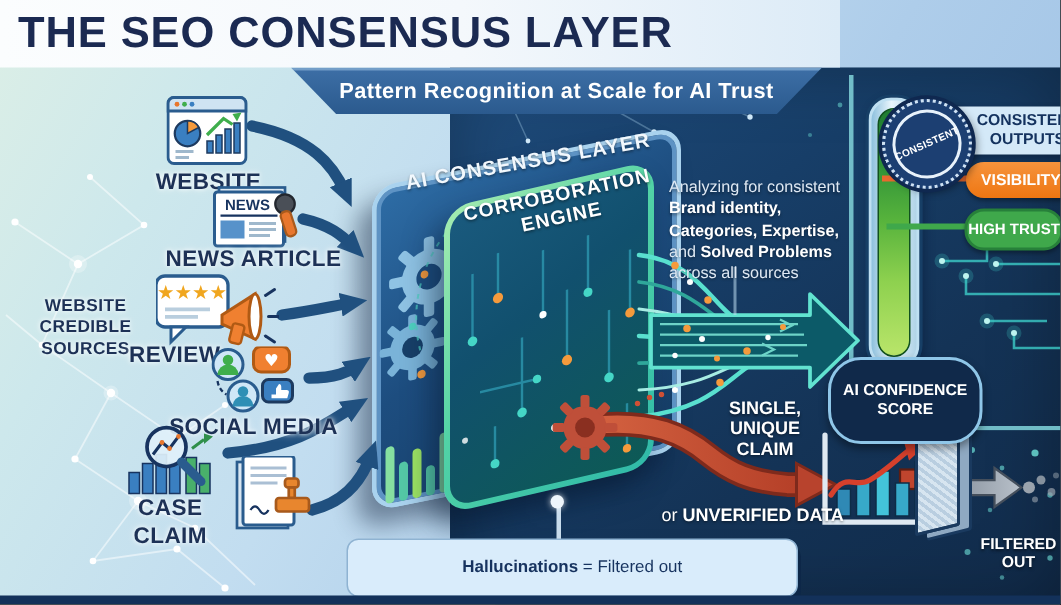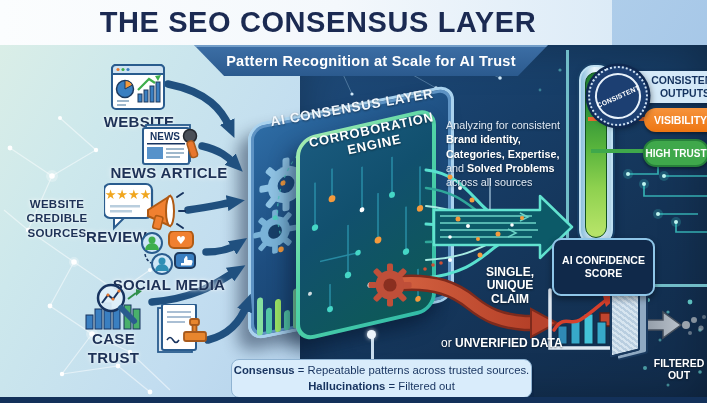--- a/index.html
+++ b/index.html
@@ -1,23 +1,23 @@
 <!DOCTYPE html>
 <html><head>
 <meta charset="utf-8">
 <style>
   html,body{margin:0;padding:0;background:#222;}
   #stage{position:relative;width:707px;height:403px;overflow:hidden;
          font-family:"Liberation Sans",sans-serif;
          background:linear-gradient(120deg,#dcefe6 0%,#cde8ec 18%,#c2ddf0 40%,#aecdea 65%,#9bbfe4 100%);}
   .abs{position:absolute;}
   
-  .hdr{left:0;top:0;width:612px;height:45px;z-index:6;
+  .hdr{left:0;top:0;width:560px;height:45px;z-index:6;
        background:linear-gradient(90deg,#fbfdfe 0%,#f4f8fc 55%,#dcebf7 100%);
-       display:flex;align-items:center;justify-content:center;}
+       display:flex;align-items:center;}
   .hdr-title{font-size:29px;font-weight:bold;color:#1b2a52;letter-spacing:.6px;transform:translateX(12px);}
   .banner{left:194px;top:45px;width:354px;height:31px;z-index:6;
           clip-path:polygon(0 0,100% 0,91.5% 100%,8.5% 100%);
           background:linear-gradient(180deg,#3d6fa6 0%,#2b5a8e 100%);
           box-shadow:inset 0 2px 0 rgba(170,205,235,.5);
           display:flex;align-items:center;justify-content:center;}
   .banner-text{font-size:14.5px;font-weight:bold;color:#fff;letter-spacing:.3px;}
   
   .darkpanel{left:300px;top:45px;width:407px;height:358px;z-index:2;
              border-bottom-left-radius:34px;
@@ -65,21 +65,21 @@
         background:linear-gradient(180deg,#f6933c,#ee7612);box-shadow:0 2px 3px rgba(0,0,0,.35);}
   .pill-green{left:643px;top:139px;width:62px;height:24px;justify-content:center;font-size:10px;
         background:#3fa84b;border:2px solid #27803a;box-shadow:0 2px 3px rgba(0,0,0,.35);}
   .badge{left:588px;top:66px;width:56px;height:56px;z-index:12;border-radius:50%;
          background:#1c3f72;border:2px dotted #cfe2f4;box-shadow:0 0 0 2.5px #0f2850,2px 3px 6px rgba(0,0,0,.45);
          transform:rotate(-24deg);display:flex;align-items:center;justify-content:center;}
   .badge-inner{width:42px;height:42px;border-radius:50%;border:2px solid #e8f2fb;
          display:flex;align-items:center;justify-content:center;}
   .badge-text{font-size:6.8px;font-weight:bold;color:#fff;letter-spacing:.2px;}
   .aibox{left:552px;top:238px;width:99px;height:54px;z-index:10;background:#10294a;
-         border:2.5px solid #8fc6e8;border-radius:9px;box-shadow:0 3px 6px rgba(0,0,0,.4);
+         border:2.5px solid #8fc6e8;border-radius:22px;box-shadow:0 3px 6px rgba(0,0,0,.4);
          display:flex;align-items:center;justify-content:center;}
   .aibox-text{width:84px;text-align:center;font-size:10.5px;font-weight:bold;color:#fff;line-height:1.25;}
   
   .wlabel{color:#fff;font-weight:bold;text-shadow:0 1px 2px rgba(0,0,0,.5);z-index:10;text-align:center;}
   .claim{left:478px;top:266px;width:64px;font-size:12px;line-height:1.12;}
   .unverified{left:441px;top:336px;width:160px;font-size:12px;text-align:left;}
   .unverified .orw{font-weight:normal;}
   .outlier-label{left:536px;top:357px;width:100px;font-size:10.5px;line-height:1.18;}
   .filtered-label{left:648px;top:357px;width:62px;font-size:10.5px;line-height:1.18;}
   .filterpanel{left:610px;top:288px;width:26px;height:62px;z-index:9;transform:skewY(-14deg);
@@ -423,21 +423,20 @@
     <circle cx="56" cy="14" r="3" fill="#9aa3ad" opacity=".85"></circle>
     <circle cx="63" cy="22" r="2.6" fill="#9aa3ad" opacity=".7"></circle>
     <circle cx="52" cy="27" r="2" fill="#9aa3ad" opacity=".6"></circle>
     <circle cx="66" cy="11" r="2" fill="#9aa3ad" opacity=".5"></circle>
   </svg>
   <div class="abs wlabel filtered-label">FILTERED OUT</div>
 
   <div class="abs conn-line"></div>
   <div class="abs conn-dot"></div>
   <div class="abs legend">
-    <div><b>Consensus</b><span> = Repeatable patterns across trusted sources.</span></div>
     <div><b>Hallucinations</b><span> = Filtered out</span></div>
   </div>
 
   <svg class="abs" style="left:0;top:0;z-index:7" width="707" height="403" viewBox="0 0 707 403">
     <defs>
       <marker id="ah" markerUnits="userSpaceOnUse" markerWidth="18" markerHeight="16" refX="7" refY="8" orient="auto">
         <path d="M0,0 L18,8 L0,16 Z" fill="#20507f"></path>
       </marker>
     </defs>
     <g fill="none" stroke="#20507f" stroke-width="7.5" stroke-linecap="round" marker-end="url(#ah)">
@@ -530,21 +529,21 @@
     </g>
     <path d="M44,18 l8,-6" stroke="#2f8f4a" stroke-width="2"></path>
       <polygon points="52,8 58,10 52,15" fill="#2f8f4a"></polygon>
     <circle cx="27" cy="17" r="13" fill="rgba(223,240,250,.92)" stroke="#17335f" stroke-width="2.5"></circle>
     <polyline points="18,22 24,14 29,18 35,10" stroke="#17335f" stroke-width="2" fill="none"></polyline>
     <circle cx="24" cy="14" r="1.6" fill="#e8772e"></circle>
       <circle cx="29" cy="18" r="1.6" fill="#e8772e"></circle>
       <circle cx="35" cy="10" r="1.6" fill="#e8772e"></circle>
     <path d="M37,27 L50,40" stroke="#2a5c8e" stroke-width="6" stroke-linecap="round"></path>
   </svg>
-  <div class="abs slabel" style="left:66px;top:330px;width:95px;">CASE TRUST</div>
+  <div class="abs slabel" style="left:66px;top:330px;width:95px;">CASE CLAIM</div>
 
   <svg class="abs" style="left:156px;top:304px;z-index:7" width="56" height="52" viewBox="0 0 56 52">
     <rect x="2" y="4" width="34" height="44" fill="#d9e6f2" stroke="#2a5c8e" stroke-width="1.8"></rect>
     <rect x="6" y="0" width="34" height="46" rx="2" fill="#ffffff" stroke="#2a5c8e" stroke-width="2"></rect>
     <rect x="11" y="7" width="24" height="2" fill="#aabfd4"></rect>
       <rect x="11" y="12" width="24" height="2" fill="#aabfd4"></rect>
       <rect x="11" y="17" width="18" height="2" fill="#aabfd4"></rect>
     <path d="M11,36 q3,-5 6,0 t6,0" stroke="#17335f" stroke-width="1.5" fill="none"></path>
     <g fill="#e8862e" stroke="#a85a1c" stroke-width="1.8">
       <rect x="34" y="15" width="9" height="6" rx="2"></rect>

